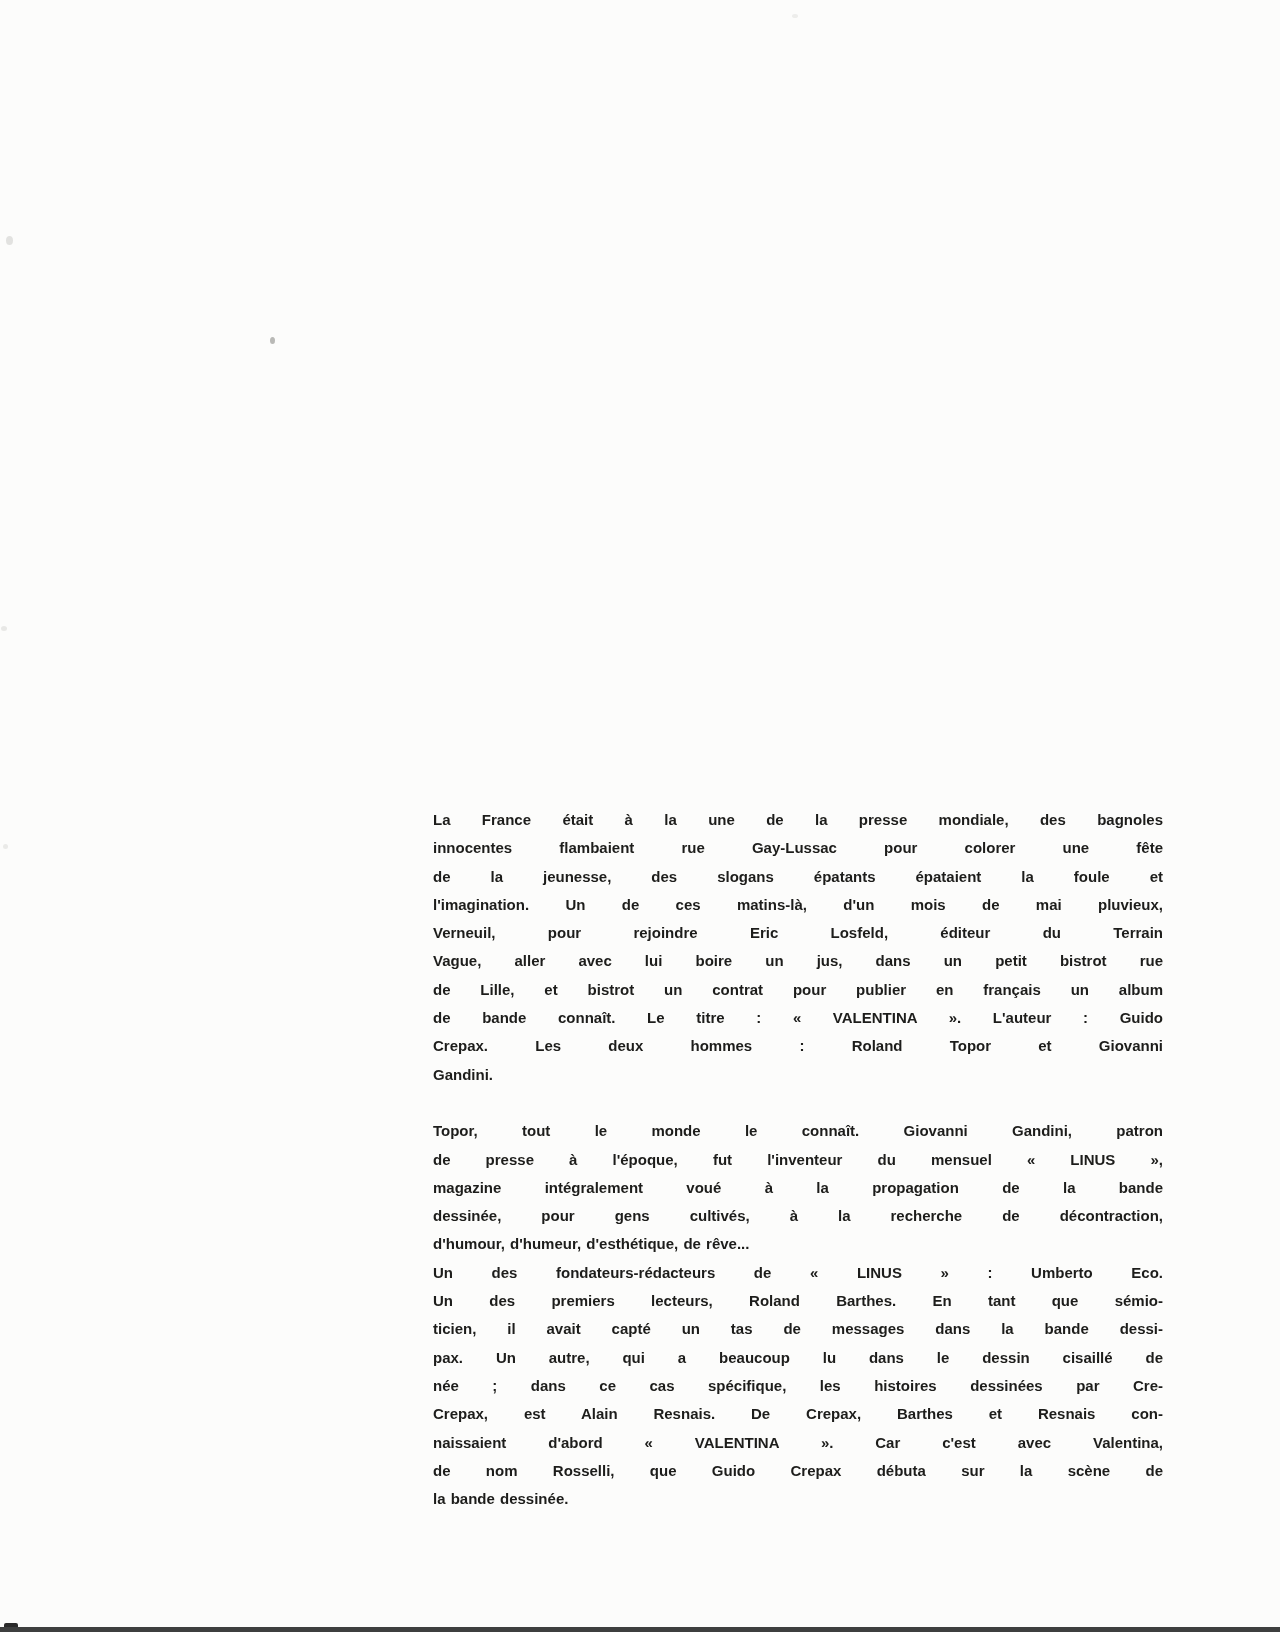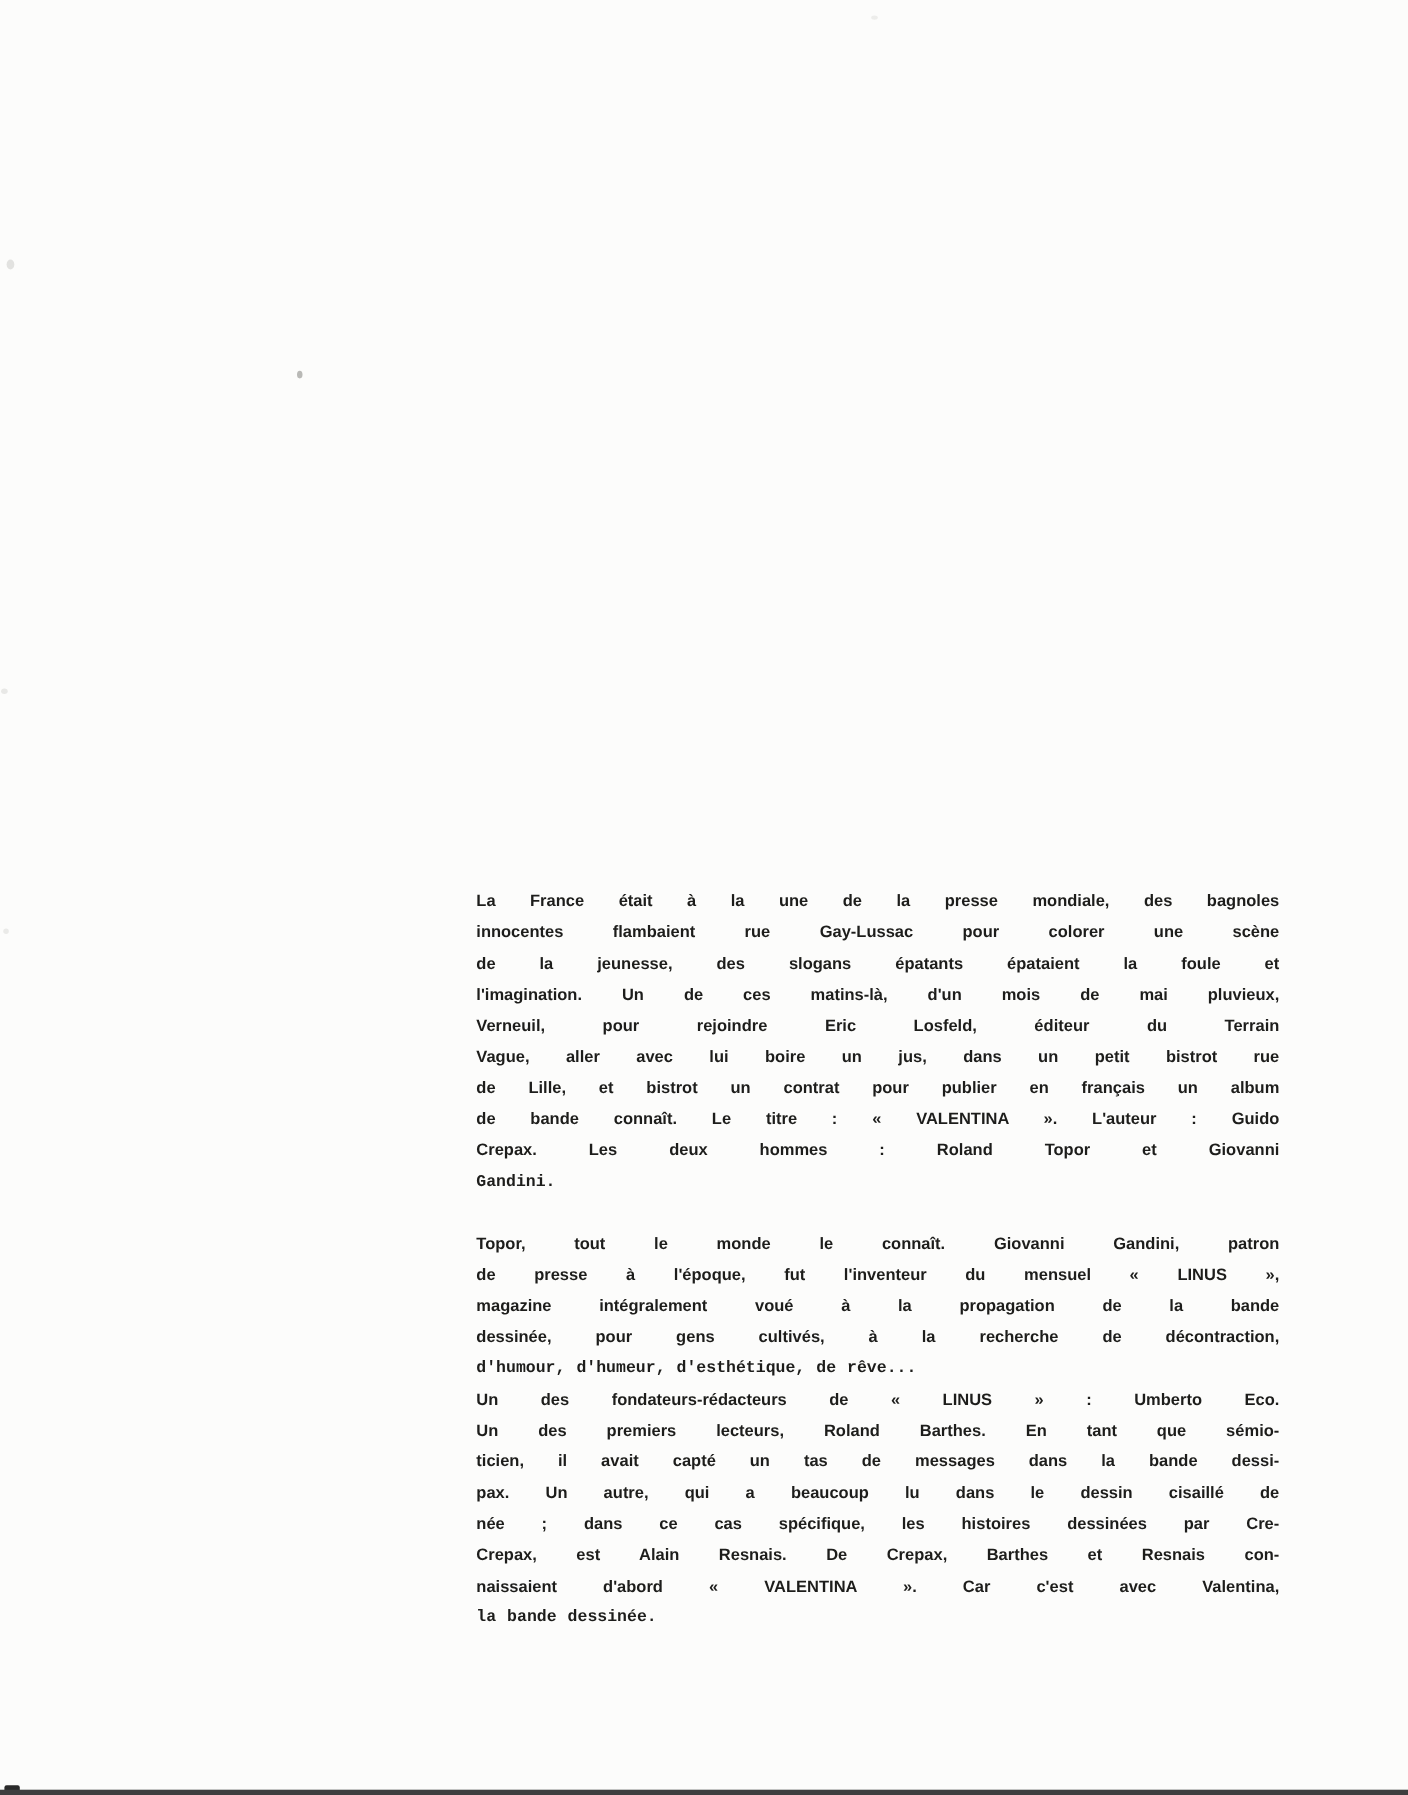--- a/index.html
+++ b/index.html
@@ -41,21 +41,20 @@
   .line {
     line-height: 28.3px;
     height: 28.3px;
     text-align: justify;
     text-align-last: justify;
     white-space: nowrap;
   }
   .line.short {
     text-align: left;
     text-align-last: left;
-    font-family: Liberation Mono, monospace;
   }
   .bottom-rule {
     position: absolute;
     left: 0;
     bottom: 0;
     width: 100%;
     height: 5px;
     background: #3e3f3f;
   }
   .corner-blob {
@@ -75,21 +74,21 @@
   .speck.s5 { left: 792px; top: 14px;  width: 6px; height: 4px;  background: #ededeb; }
 </style>
 </head>
 <body>
 
 <div class="page">
 
   <div class="text-block">
       <div class="para">
         <div class="line">La France était à la une de la presse mondiale, des bagnoles</div>
-        <div class="line">innocentes flambaient rue Gay-Lussac pour colorer une scène</div>
+        <div class="line">innocentes flambaient rue Gay-Lussac pour colorer une fête</div>
         <div class="line">de la jeunesse, des slogans épatants épataient la foule et</div>
         <div class="line">l'imagination. Un de ces matins-là, d'un mois de mai pluvieux,</div>
         <div class="line">Verneuil, pour rejoindre Eric Losfeld, éditeur du Terrain</div>
         <div class="line">Vague, aller avec lui boire un jus, dans un petit bistrot rue</div>
         <div class="line">de Lille, et bistrot un contrat pour publier en français un album</div>
         <div class="line">de bande connaît. Le titre : « VALENTINA ». L'auteur : Guido</div>
         <div class="line">Crepax. Les deux hommes : Roland Topor et Giovanni</div>
         <div class="line short">Gandini.</div>
       </div>
       <div class="para">
@@ -98,20 +97,21 @@
         <div class="line">magazine intégralement voué à la propagation de la bande</div>
         <div class="line">dessinée, pour gens cultivés, à la recherche de décontraction,</div>
         <div class="line short">d'humour, d'humeur, d'esthétique, de rêve...</div>
         <div class="line">Un des fondateurs-rédacteurs de « LINUS » : Umberto Eco.</div>
         <div class="line">Un des premiers lecteurs, Roland Barthes. En tant que sémio-</div>
         <div class="line">ticien, il avait capté un tas de messages dans la bande dessi-</div>
         <div class="line">pax. Un autre, qui a beaucoup lu dans le dessin cisaillé de</div>
         <div class="line">née ; dans ce cas spécifique, les histoires dessinées par Cre-</div>
         <div class="line">Crepax, est Alain Resnais. De Crepax, Barthes et Resnais con-</div>
         <div class="line">naissaient d'abord « VALENTINA ». Car c'est avec Valentina,</div>
+        <div class="line">de nom Rosselli, que Guido Crepax débuta sur la scène de</div>
         <div class="line short">la bande dessinée.</div>
       </div>
     </div>
 
   <span class="speck s1"></span>
   <span class="speck s2"></span>
   <span class="speck s3"></span>
   <span class="speck s4"></span>
   <span class="speck s5"></span>
 

